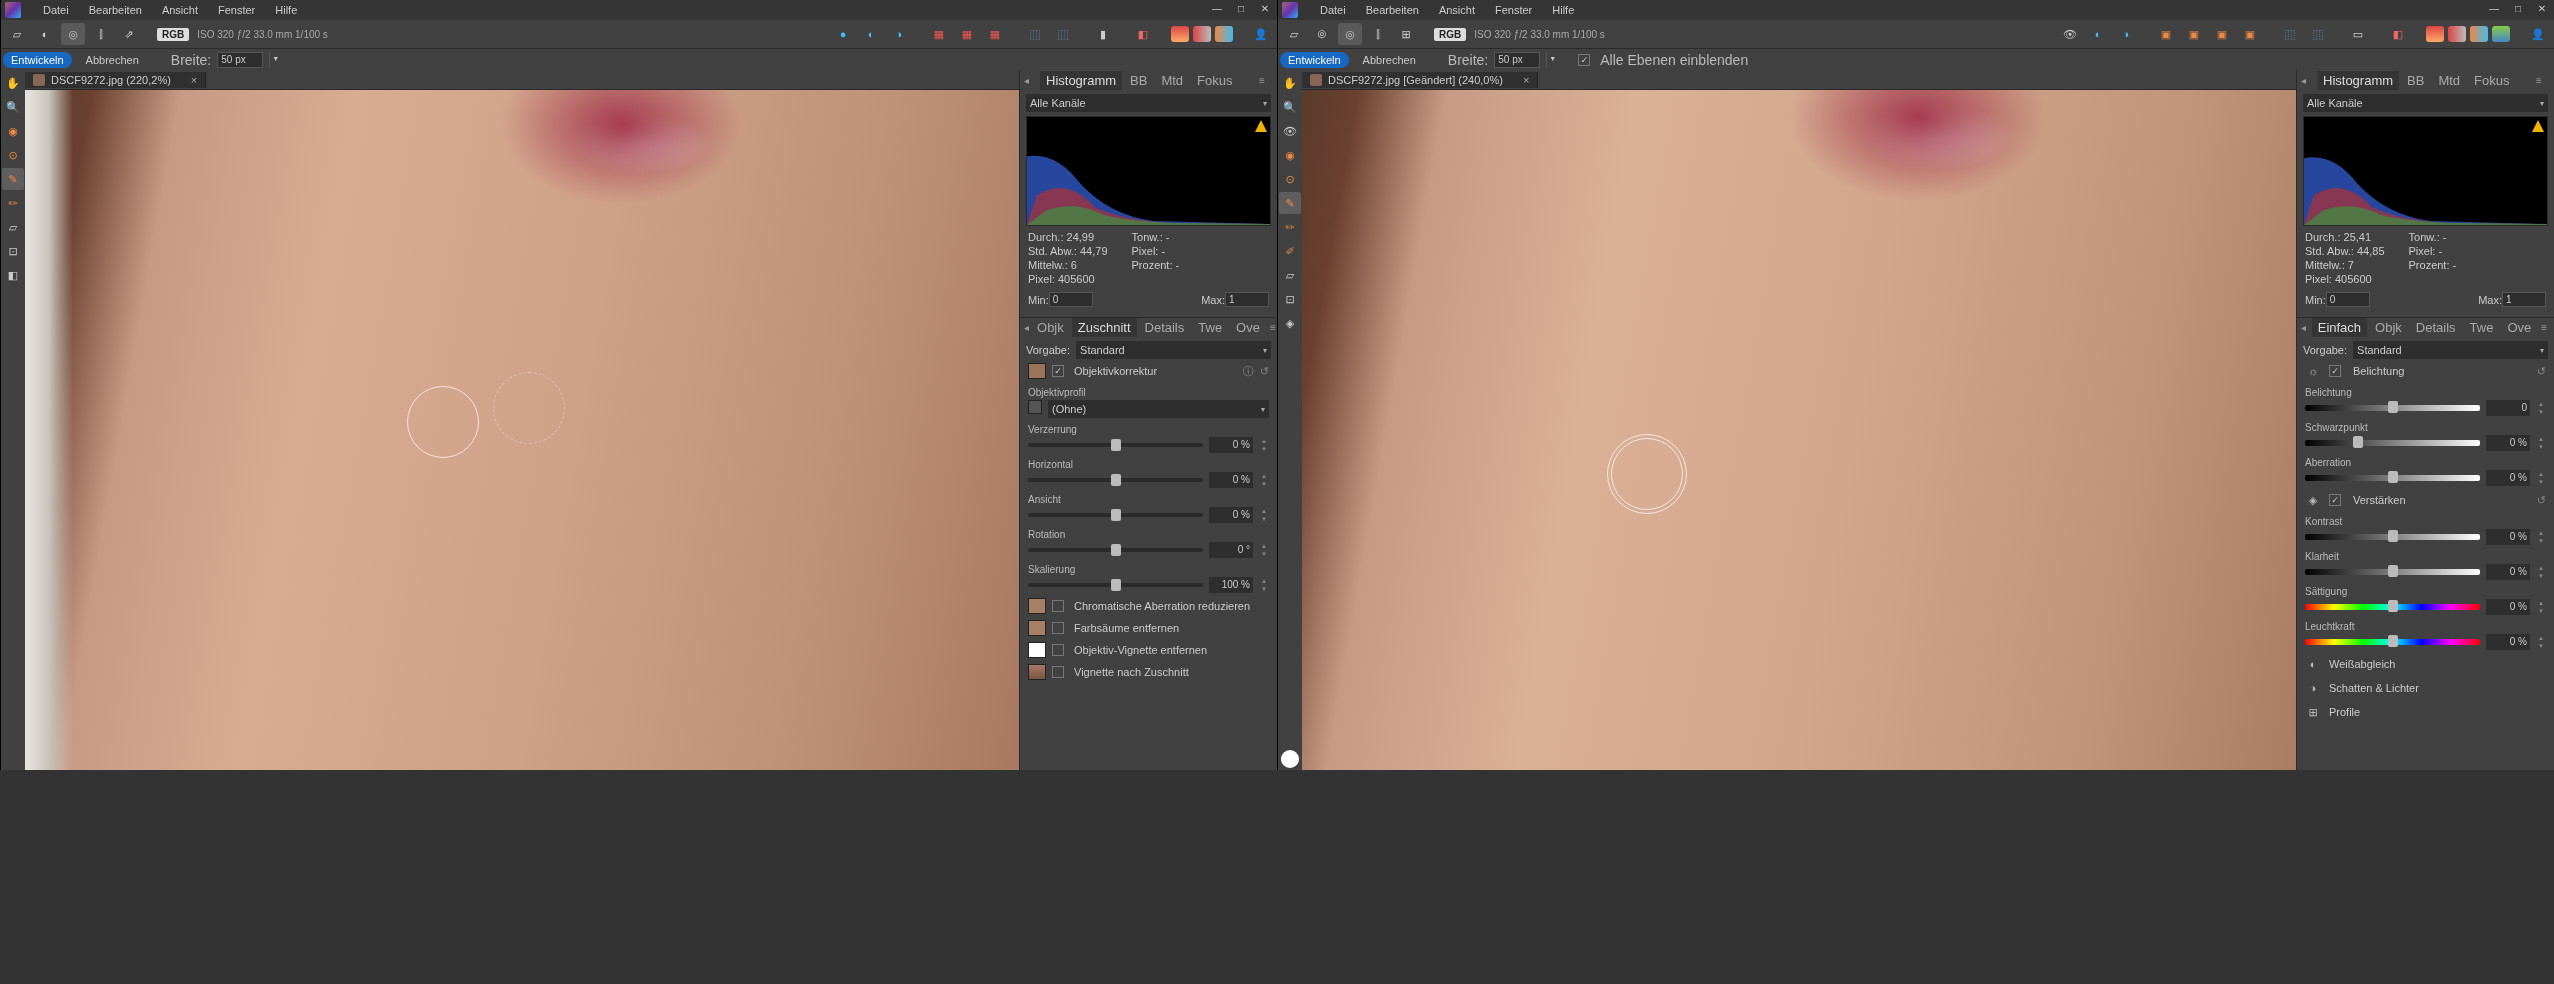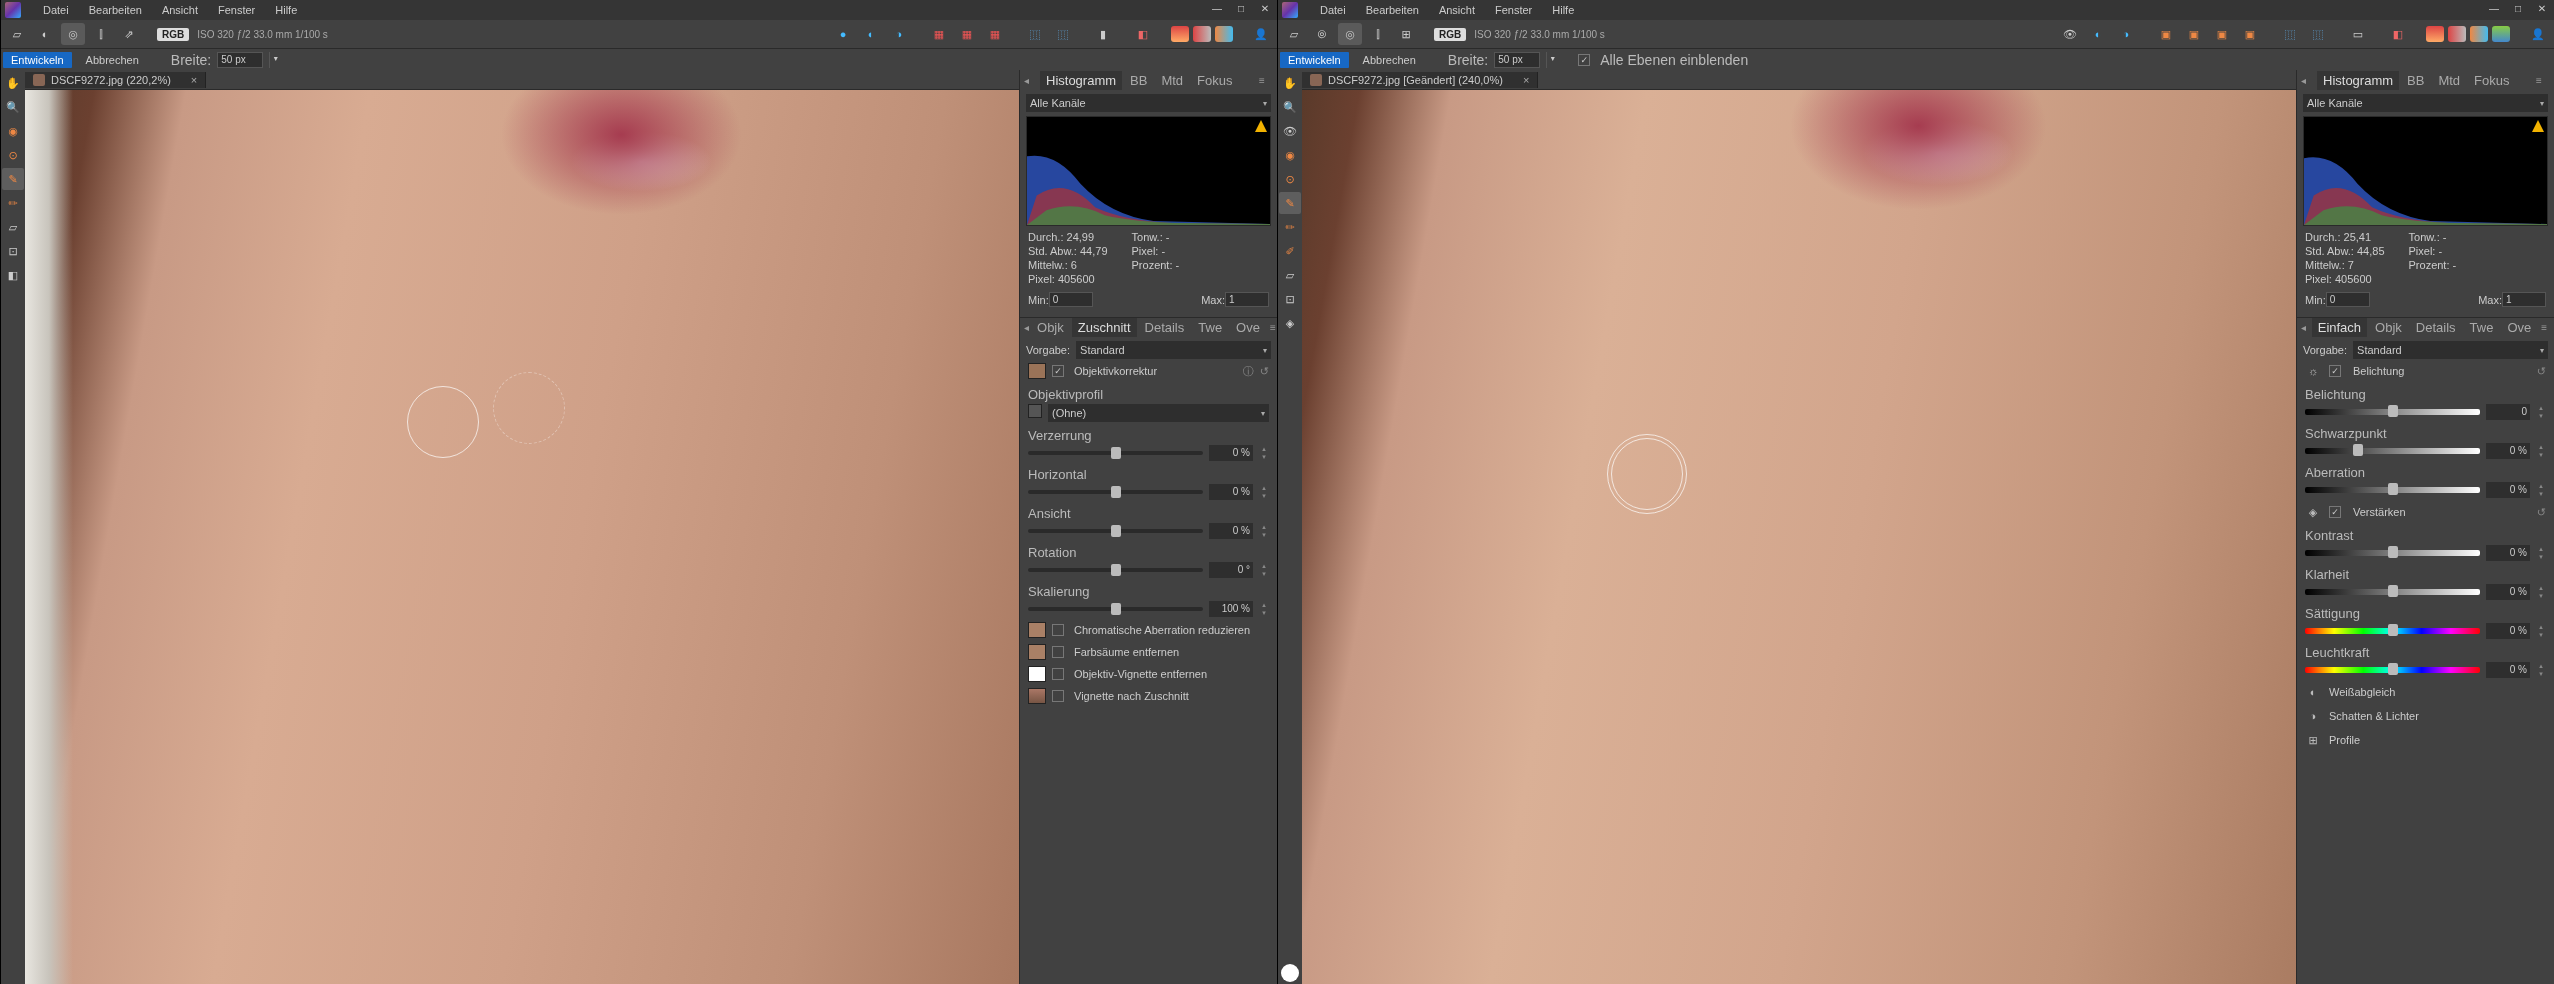--- a/index.html
+++ b/index.html
@@ -1,31 +1,31 @@
 <!DOCTYPE html>
 <html><head>
 <meta charset="utf-8">
 <style>
 * { margin: 0; padding: 0; box-sizing: border-box; font-family: "Segoe UI", Arial, sans-serif; font-size: 11px; color: #ccc; }
 body { background: #333; display: flex; width: 2554px; height: 984px; overflow: hidden; }
-.app-window { width: 1277px; height: 984px; display: flex; flex-direction: column; background: #353535; border-left: 1px solid #000; }
+.app-window { width: 1277px; height: 770px; display: flex; flex-direction: column; background: #353535; border-left: 1px solid #000; }
 .menubar { height: 20px; background: #353535; display: flex; align-items: center; padding-left: 32px; position: relative; }
 .app-icon { position: absolute; left: 4px; width: 16px; height: 16px; background: linear-gradient(135deg,#a67,#63a,#3af); border-radius: 2px; }
 .menu-item { padding: 2px 10px; cursor: default; }
 .win-controls { margin-left: auto; display: flex; }
 .win-btn { width: 24px; height: 16px; text-align: center; line-height: 14px; font-size: 10px; }
 .toolbar { height: 28px; background: #414141; display: flex; align-items: center; gap: 4px; padding: 0 4px; }
 .tool-ico { width: 24px; height: 22px; display: flex; align-items: center; justify-content: center; border-radius: 3px; }
 .tool-ico.active { background: #5a5a5a; }
 .divider { width: 8px; }
 .rgb-badge { background: #ddd; color: #222; font-weight: bold; padding: 1px 5px; border-radius: 2px; font-size: 10px; }
 .info-txt { color: #aaa; font-size: 10px; margin-left: 4px; }
 .flex-spacer { flex: 1; }
 .context-bar { height: 22px; background: #414141; display: flex; align-items: center; gap: 6px; padding: 0 2px; border-top: 1px solid #2a2a2a; }
-.ctx-btn { padding: 2px 8px; border-radius: 1px; }
+.ctx-btn { padding: 2px 8px; border-radius: 8px; }
 .ctx-btn.primary { background: #1768c4; color: #fff; }
 .ctx-label { color: #bbb; font-size: 14px; }
 .ctx-input { width: 46px; height: 16px; background: #2e2e2e; border: 1px solid #555; color: #ccc; padding: 0 3px; font-size: 10px; }
 .ctx-drop { width: 12px; height: 16px; border-left: 1px solid #555; text-align: center; font-size: 8px; line-height: 14px; }
 .chk { width: 12px; height: 12px; border: 1px solid #777; display: inline-flex; align-items: center; justify-content: center; margin-right: 4px; font-size: 9px; }
 .chk.on::after { content: "✓"; color: #ccc; }
 .main-area { flex: 1; display: flex; overflow: hidden; }
 .tools-strip { width: 24px; background: #414141; display: flex; flex-direction: column; align-items: center; padding-top: 2px; gap: 2px; }
 .tool-slot { width: 22px; height: 22px; display: flex; align-items: center; justify-content: center; border-radius: 2px; }
 .tool-slot.sel { background: #5e5e5e; }
@@ -59,21 +59,21 @@
 .stats { display: flex; gap: 24px; padding: 4px 2px; font-size: 10px; }
 .stats .col div { line-height: 14px; }
 .dim { color: #666; }
 .minmax { display: flex; align-items: center; padding: 2px 2px 6px 2px; }
 .minmax input { width: 44px; height: 15px; background:#2e2e2e; border:1px solid #555; color:#ccc; padding:0 3px; font-size:10px; }
 .section-hdr { display: flex; align-items: center; gap: 6px; padding: 4px 2px; }
 .thumb-sw { width: 18px; height: 16px; background:#9a7358; border:1px solid #222; }
 .thumb-sw.brown2 { background:#a98066; }
 .thumb-sw.white { background:#fff; }
 .thumb-sw.grad { background:linear-gradient(#a76,#754);}
-.prop-label { font-size: 13px; color: #bbb; padding: 4px 2px 0 2px; }
+.prop-label { font-size: 10px; color: #bbb; padding: 4px 2px 0 2px; }
 .slider-row { display: flex; align-items: center; gap: 6px; padding: 2px 2px; }
 .slider-track { flex:1; height: 4px; background:#2a2a2a; border-radius:2px; position:relative; }
 .slider-thumb { position:absolute; top:-4px; width:10px; height:12px; background:#bbb; border-radius:2px; transform:translateX(-50%); }
 .val-box { width: 44px; height: 16px; background:#2e2e2e; text-align:right; padding:0 3px; font-size:10px; line-height:16px; }
 .stepper { width: 10px; display:flex; flex-direction:column; }
 .stepper div { height: 8px; font-size:7px; line-height:7px; text-align:center; color:#888; }
 .check-row { display:flex; align-items:center; gap:6px; padding:3px 2px; }
 .gradient-track { flex:1; height:6px; border-radius:2px; position:relative; }
 .grad-exp { background: linear-gradient(90deg,#000,#888,#fff); }
 .grad-bw { background: linear-gradient(90deg,#000,#fff); }

